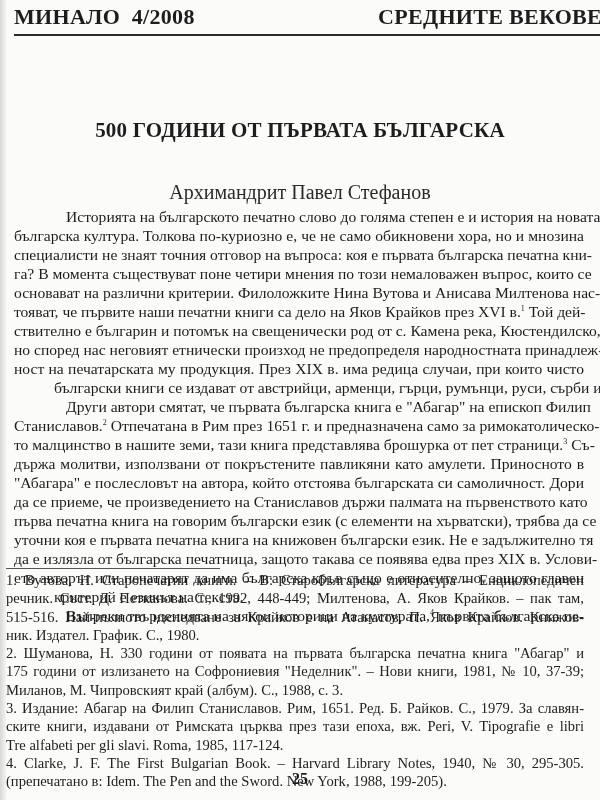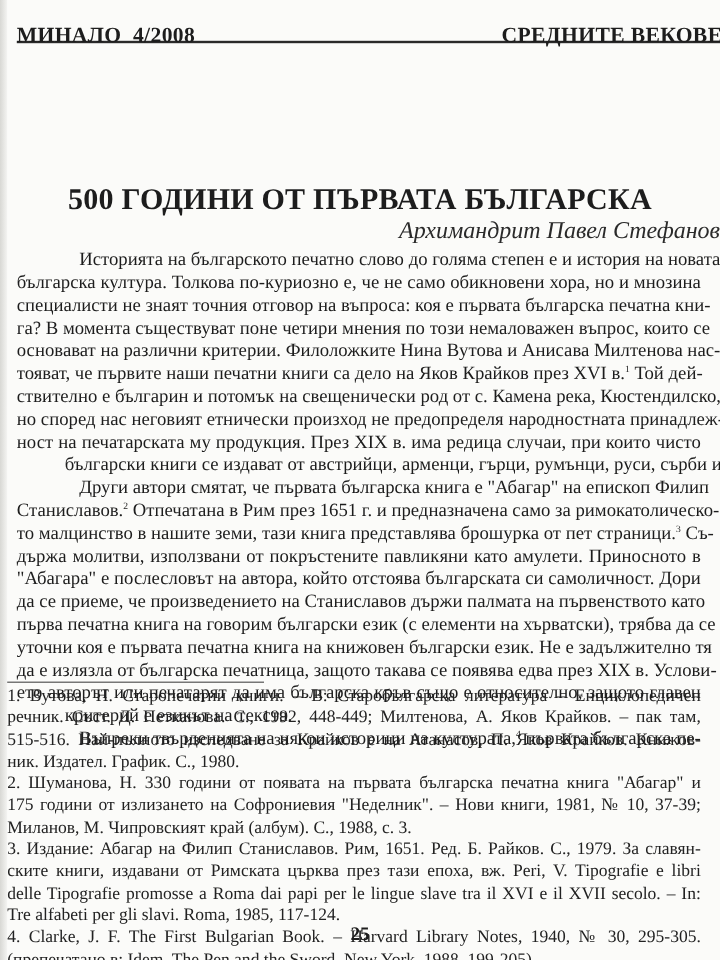--- a/index.html
+++ b/index.html
@@ -13,33 +13,33 @@
   .scan-edge {
     position: absolute; left: 0; top: 0; width: 6px; height: 800px;
     background: linear-gradient(to right, #d8d8d4, #f4f4f2);
   }
   .header {
     position: absolute; left: 14px; right: 0; top: 0; height: 34px;
     border-bottom: 2px solid #2a2a2a;
     display: flex; justify-content: space-between; align-items: flex-start;
   }
   .header span {
-    font-weight: bold; font-size: 18px; letter-spacing: 0.3px;
-    line-height: 26px; margin-top: 16px; font-family: Liberation Serif, serif;
+    font-weight: bold; font-size: 22px; letter-spacing: 0.3px;
+    line-height: 26px; margin-top: 4px; font-family: Liberation Serif, serif;
   }
   .header .left { margin-left: 0; }
   .header .right { margin-right: -2px; }
   .title {
     position: absolute; left: 0; right: 0; top: 114px;
-    text-align: center; font-weight: bold; font-size: 25px;
-    line-height: 33px; letter-spacing: 0.2px; margin-top: 36px;
+    text-align: center; font-weight: bold; font-size: 21px;
+    line-height: 33px; letter-spacing: 0.2px;
   }
   .author {
     position: absolute; left: 0; right: 0; top: 180px;
-    text-align: right; font-style: italic; font-size: 20px;
+    text-align: center; font-size: 20px;
     line-height: 24px; color: #2a2a2a;
   }
   .body-text {
     position: absolute; left: 14px; width: 570px; top: 207px;
     font-size: 15.6px; line-height: 19px; text-align: justify;
   }
   .body-text .line { display: block; text-align: justify; text-align-last: justify; white-space: nowrap; }
   .body-text .line.last { text-align-last: left; margin-left: 40px; }
   .body-text .line.indent { padding-left: 52px; }
   sup { font-size: 8px; vertical-align: 6px; line-height: 0; }
@@ -115,21 +115,20 @@
     <span class="line last">ник. Издател. График. С., 1980.</span>
   </div>
   <div>
     <span class="line">2. Шуманова, Н. 330 години от появата на първата българска печатна книга "Абагар" и</span>
     <span class="line">175 години от излизането на Софрониевия "Неделник". – Нови книги, 1981, № 10, 37-39;</span>
     <span class="line last">Миланов, М. Чипровският край (албум). С., 1988, с. 3.</span>
   </div>
   <div>
     <span class="line">3. Издание: Абагар на Филип Станиславов. Рим, 1651. Ред. Б. Райков. С., 1979. За славян-</span>
     <span class="line">ските книги, издавани от Римската църква през тази епоха, вж. Peri, V. Tipografie e libri</span>
-    <span class="line">delle Tipografie promosse a Roma dai papi per le lingue slave tra il XVI e il XVII secolo. – In:</span>
     <span class="line last">Tre alfabeti per gli slavi. Roma, 1985, 117-124.</span>
   </div>
   <div>
     <span class="line">4. Clarke, J. F. The First Bulgarian Book. – Harvard Library Notes, 1940, № 30, 295-305.</span>
     <span class="line last">(препечатано в: Idem. The Pen and the Sword. New York, 1988, 199-205).</span>
   </div>
 </div>
 
 <div class="page-number">25</div>
 

